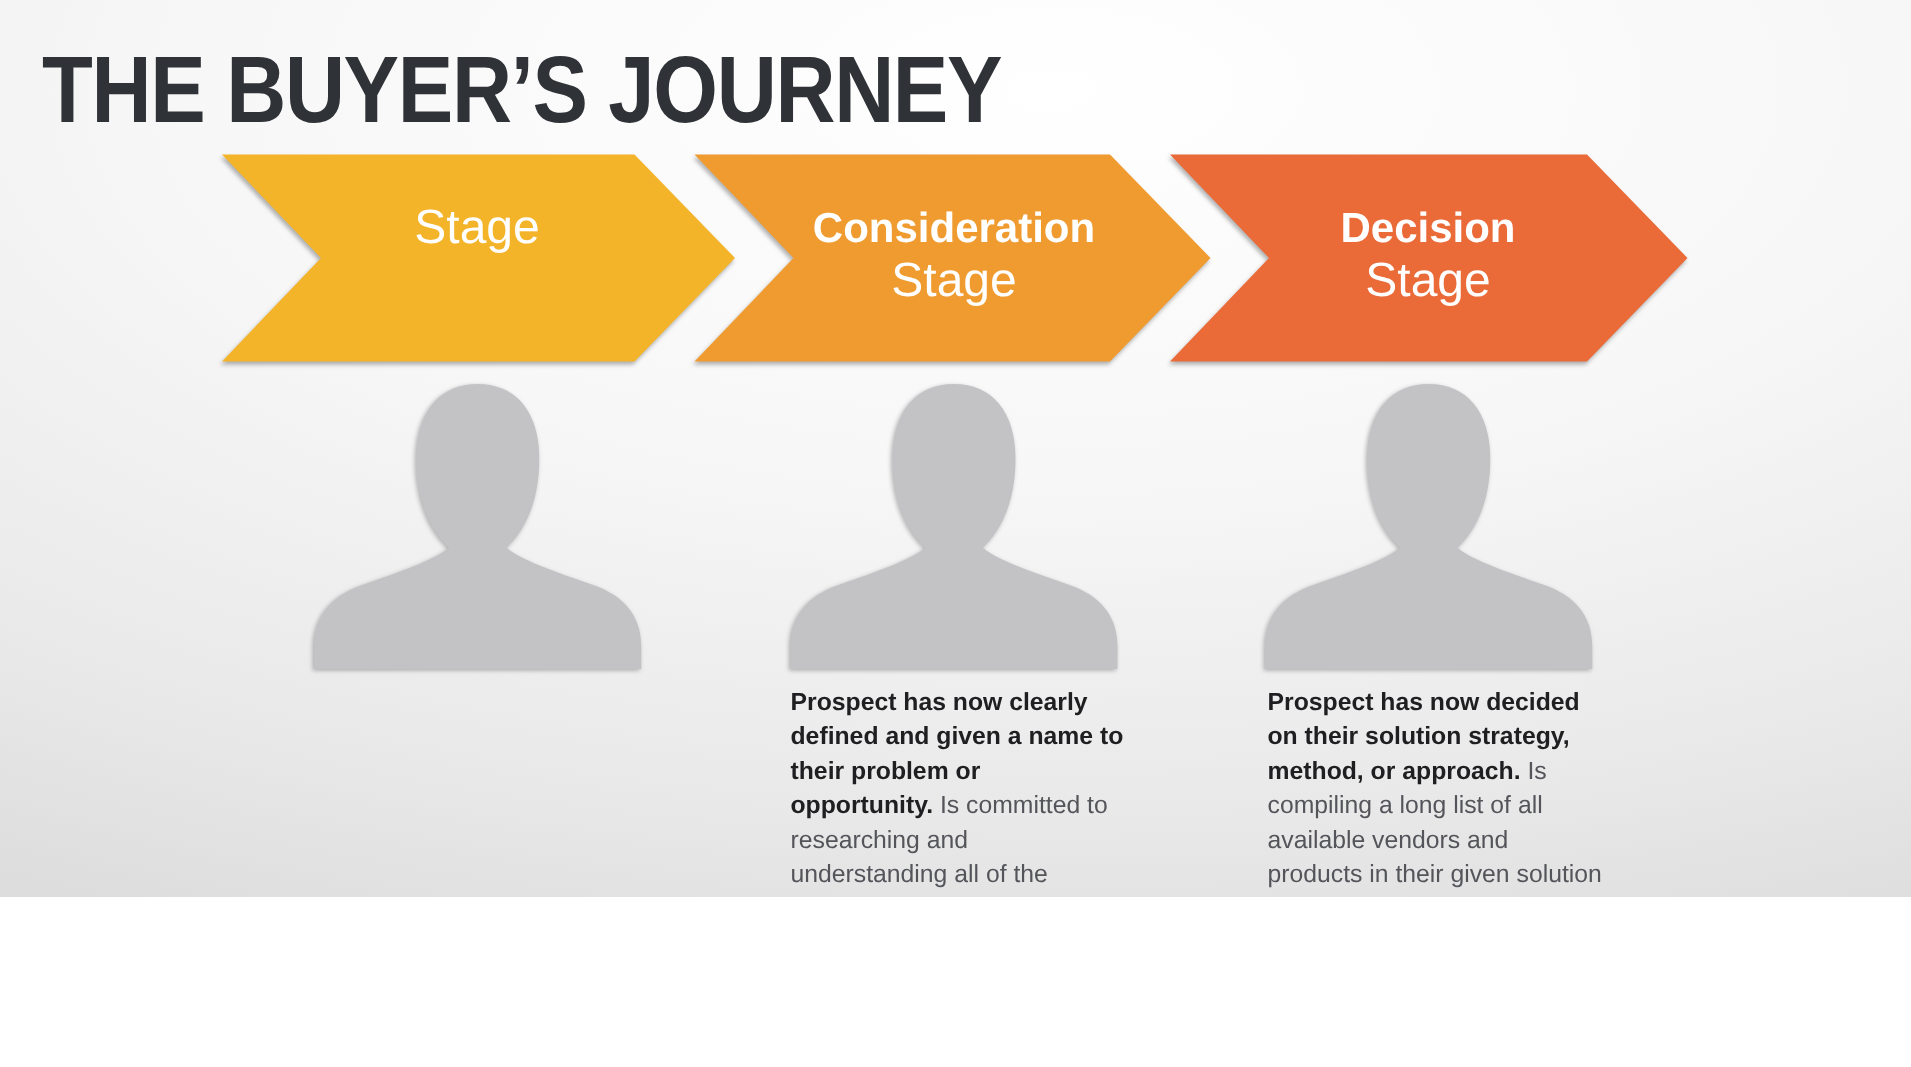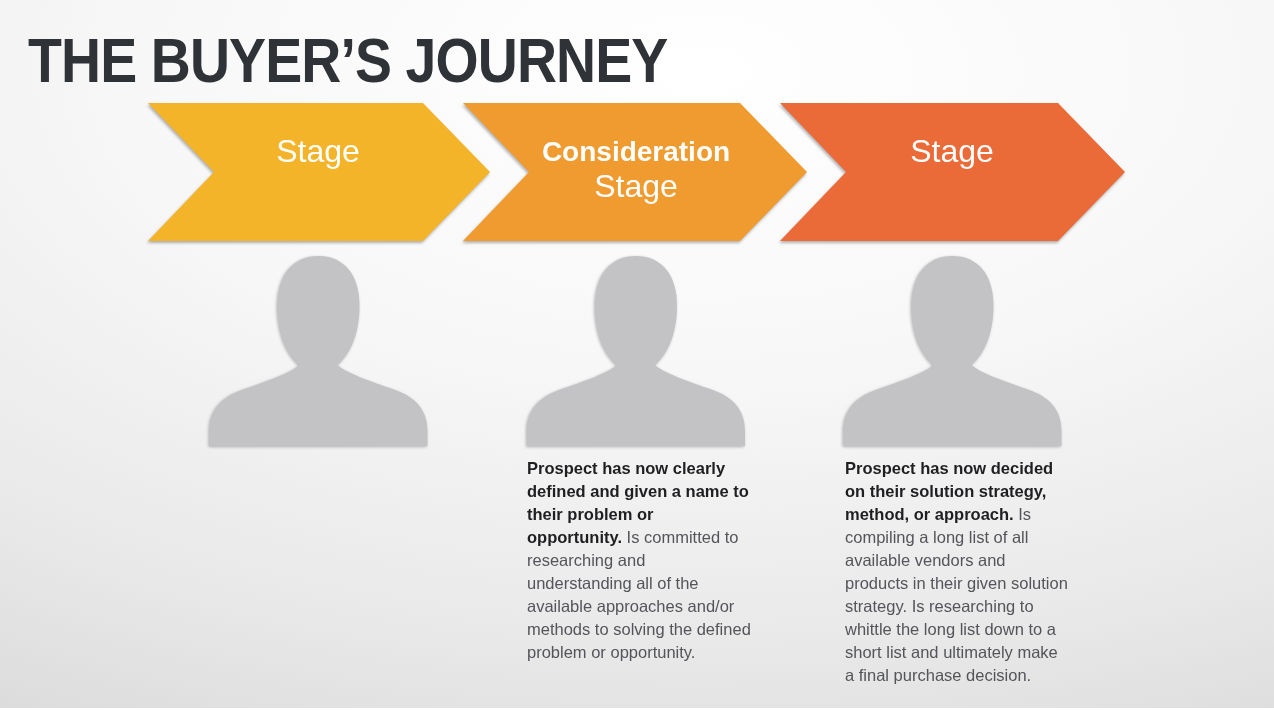--- a/index.html
+++ b/index.html
@@ -3,21 +3,21 @@
 <meta charset="utf-8">
 <style>
   html, body {
     margin: 0;
     padding: 0;
     font-family: "Liberation Sans", "DejaVu Sans", sans-serif;
   }
   .slide {
     position: relative;
     width: 1274px;
-    height: 708px;
+    height: 598px;
     overflow: hidden;
     background: radial-gradient(120% 115% at 55% 10%,
       #ffffff 0%, #f7f7f7 38%, #e9e9e9 70%, #d6d6d6 100%);
   }
   .title {
     position: absolute;
     left: 28px;
     top: 27px;
     margin: 0;
     font-size: 63px;
@@ -117,20 +117,21 @@
   <div class="stage-label" style="left:168px">
     <div class="stage-word">Stage</div>
   </div>
 
   <div class="stage-label" style="left:486px">
     <div class="stage-name">Consideration</div>
     <div class="stage-word">Stage</div>
   </div>
 
   <div class="stage-label" style="left:802px">
+    <div class="stage-name">Decision</div>
     <div class="stage-word">Stage</div>
   </div>
 
 
   <p class="desc" style="left:845px"><span class="lead">Prospect has now decided on their solution strategy, method, or approach.</span> <span class="body">Is compiling a long list of all available vendors and products in their given solution strategy. Is researching to whittle the long list down to a short list and ultimately make a final purchase decision.</span></p>
 
   <p class="desc" style="left:527px"><span class="lead">Prospect has now clearly defined and given a name to their problem or opportunity.</span> <span class="body">Is committed to researching and understanding all of the available approaches and/or methods to solving the defined problem or opportunity.</span></p>
 
 </div>
 

